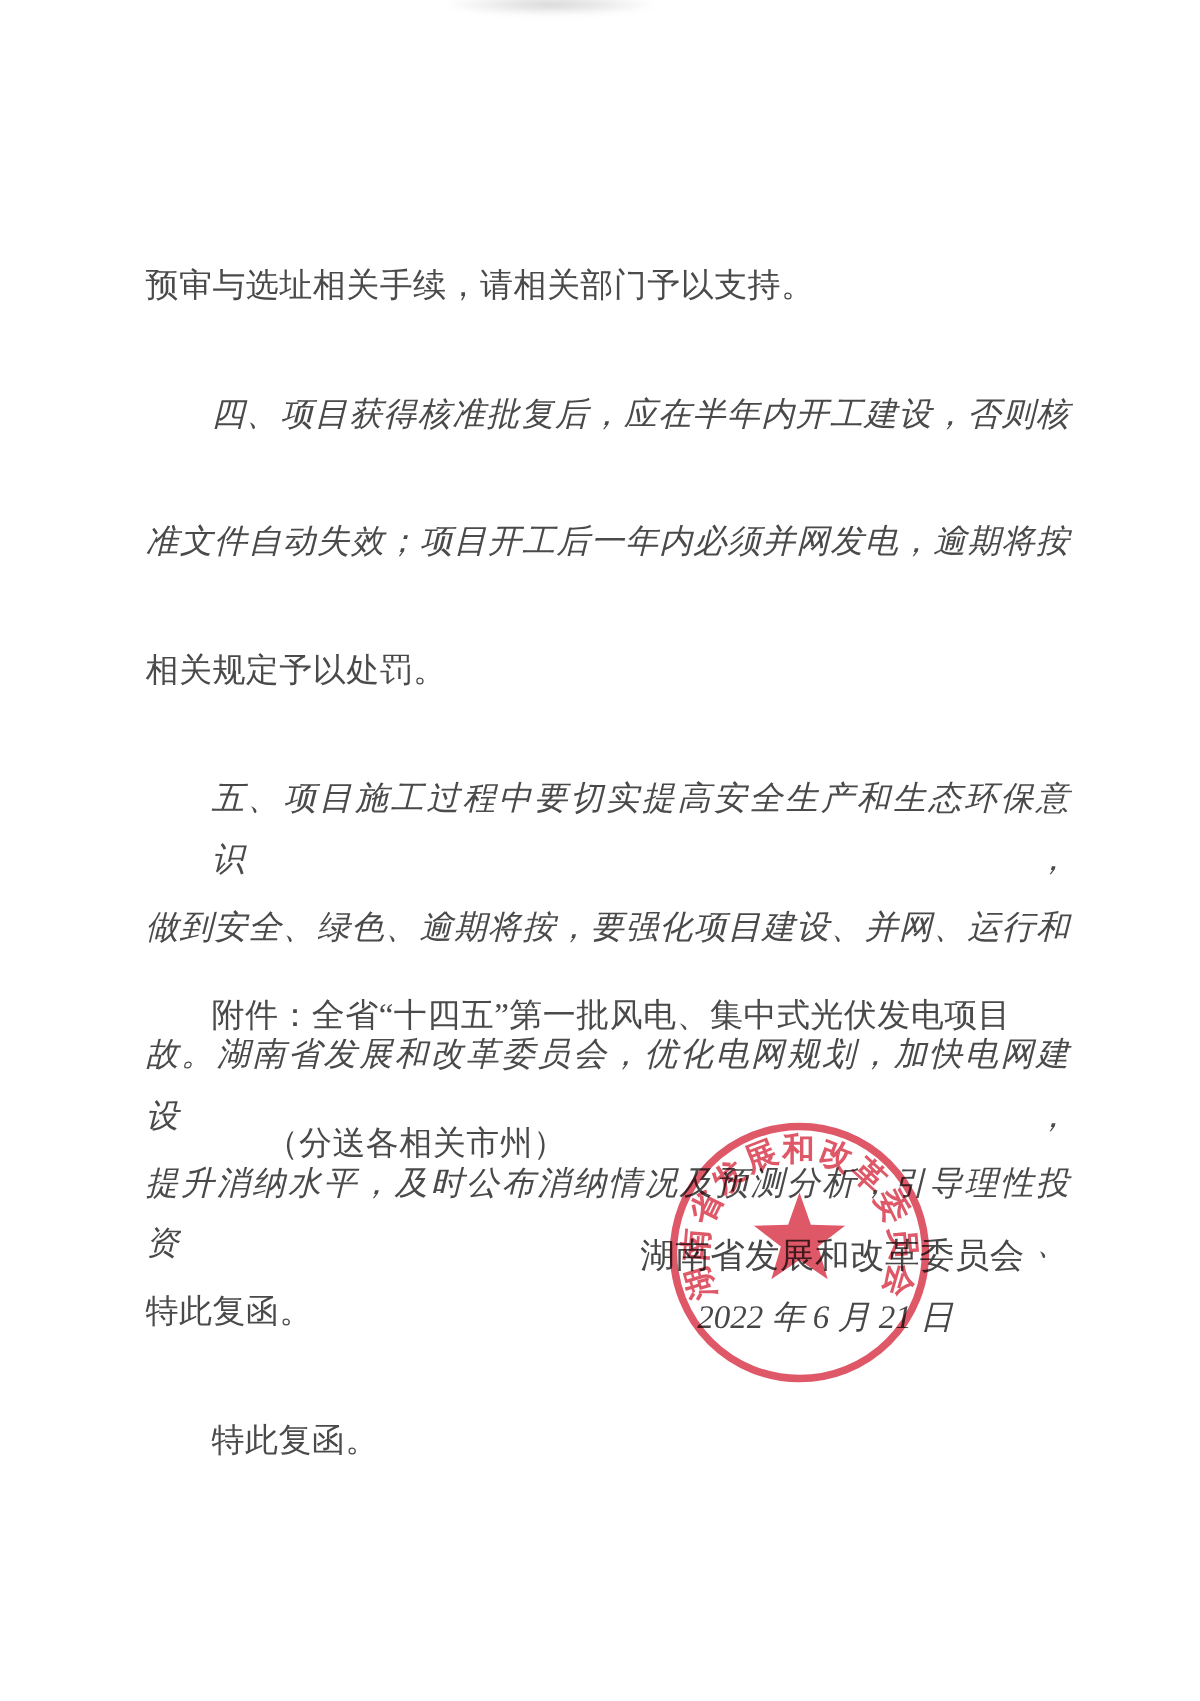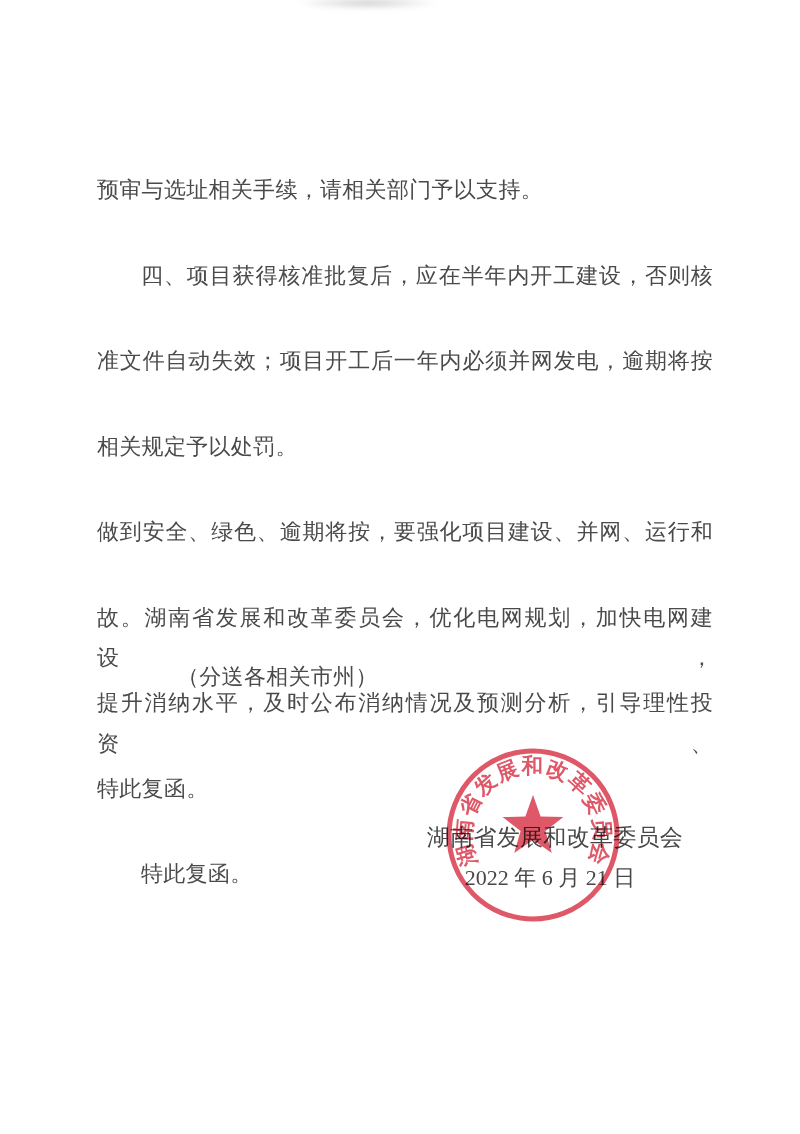--- a/index.html
+++ b/index.html
@@ -37,20 +37,21 @@
   .ln {
     height: 40.5px;
     line-height: 40.5px;
     white-space: nowrap;
     margin-top: 45px;
   }
   .ln.full {
     white-space: normal;
     text-align: justify;
     text-align-last: justify;
+    font-style: italic;
   }
   .ln.indent { padding-left: 44px; }
   .attach {
     position: absolute;
     left: 97px;
     top: 612px;
     width: 640px;
     font-size: 22px;
     letter-spacing: 0.3px;
   }
@@ -68,20 +69,21 @@
     color: #474747;
   }
   .sig-date {
     position: absolute;
     left: 550px;
     top: 878px;
     transform: translate(-50%, -50%);
     font-size: 22px;
     white-space: nowrap;
     color: #474747;
+    font-style: italic;
   }
   .stamp {
     position: absolute;
     left: 0;
     top: 0;
     mix-blend-mode: multiply;
     opacity: 0.85;
   }
   .stamp text {
     font-family: "Liberation Serif", "DejaVu Serif", serif;
@@ -93,28 +95,30 @@
 
 <div class="page">
 
   <div class="scan-smudge"></div>
 
   <div class="body-text">
     <div class="ln">预审与选址相关手续，请相关部门予以支持。</div>
     <div class="ln indent full">四、项目获得核准批复后，应在半年内开工建设，否则核</div>
     <div class="ln full">准文件自动失效；项目开工后一年内必须并网发电，逾期将按</div>
     <div class="ln">相关规定予以处罚。</div>
+    <div class="ln indent full">五、项目施工过程中要切实提高安全生产和生态环保意识，</div>
     <div class="ln full">做到安全、绿色、逾期将按，要强化项目建设、并网、运行和</div>
     <div class="ln full">故。湖南省发展和改革委员会，优化电网规划，加快电网建设，</div>
     <div class="ln full">提升消纳水平，及时公布消纳情况及预测分析，引导理性投资、</div>
     <div class="ln">特此复函。</div>
     <div class="ln indent">特此复函。</div>
   </div>
 
   <div class="attach">
+    <div class="ln a1">附件：全省“十四五”第一批风电、集中式光伏发电项目</div>
     <div class="ln a2">（分送各相关市州）</div>
   </div>
 
   <div class="sig-agency">湖南省发展和改革委员会</div>
   <div class="sig-date">2022 年 6 月 21 日</div>
 
   <svg class="stamp" width="800" height="1134" viewBox="0 0 800 1134">
     <circle cx="533" cy="835" r="84" fill="none" stroke="#d93a4d" stroke-width="5"></circle>
     <path id="sealArc" fill="none" d="M 479.3 866 A 62 62 0 1 1 586.7 866"></path>
     <text font-size="21.5" letter-spacing="1.5" fill="#d93a4d">

